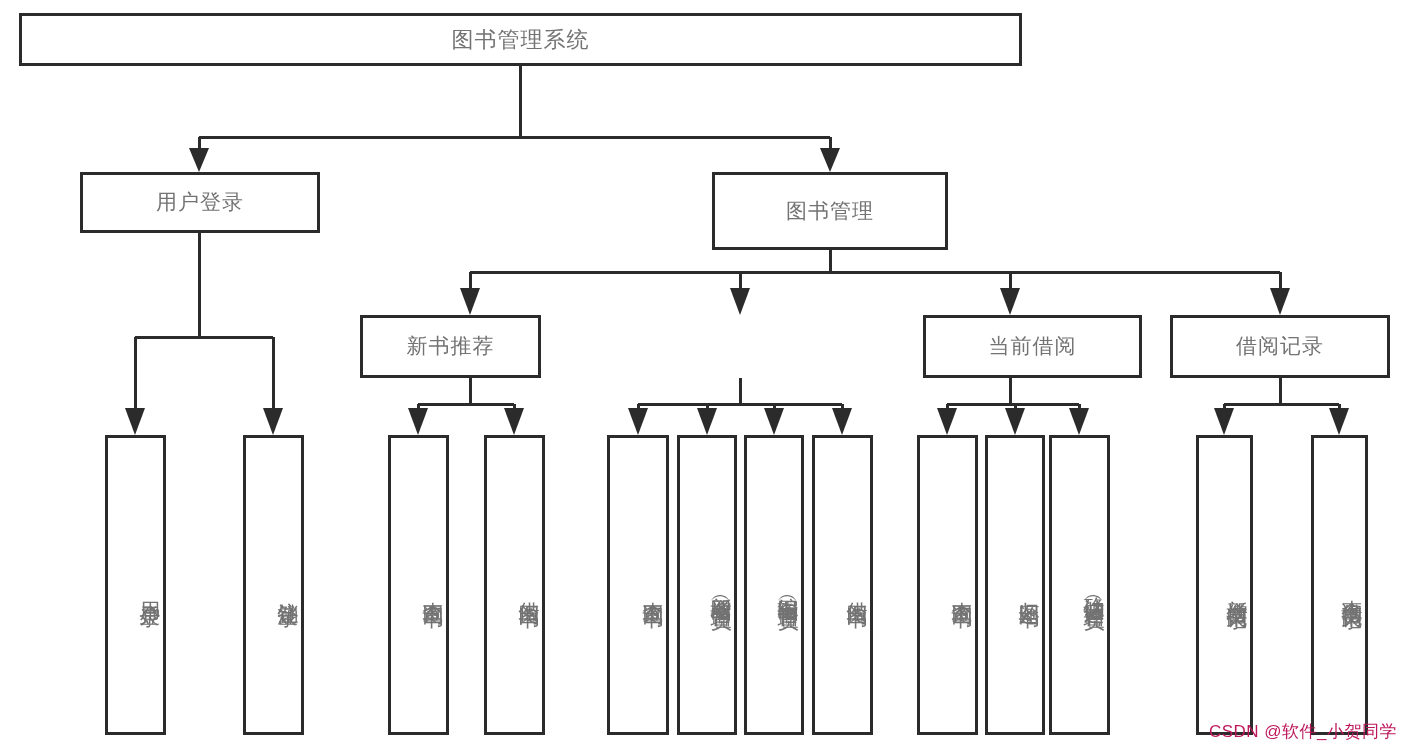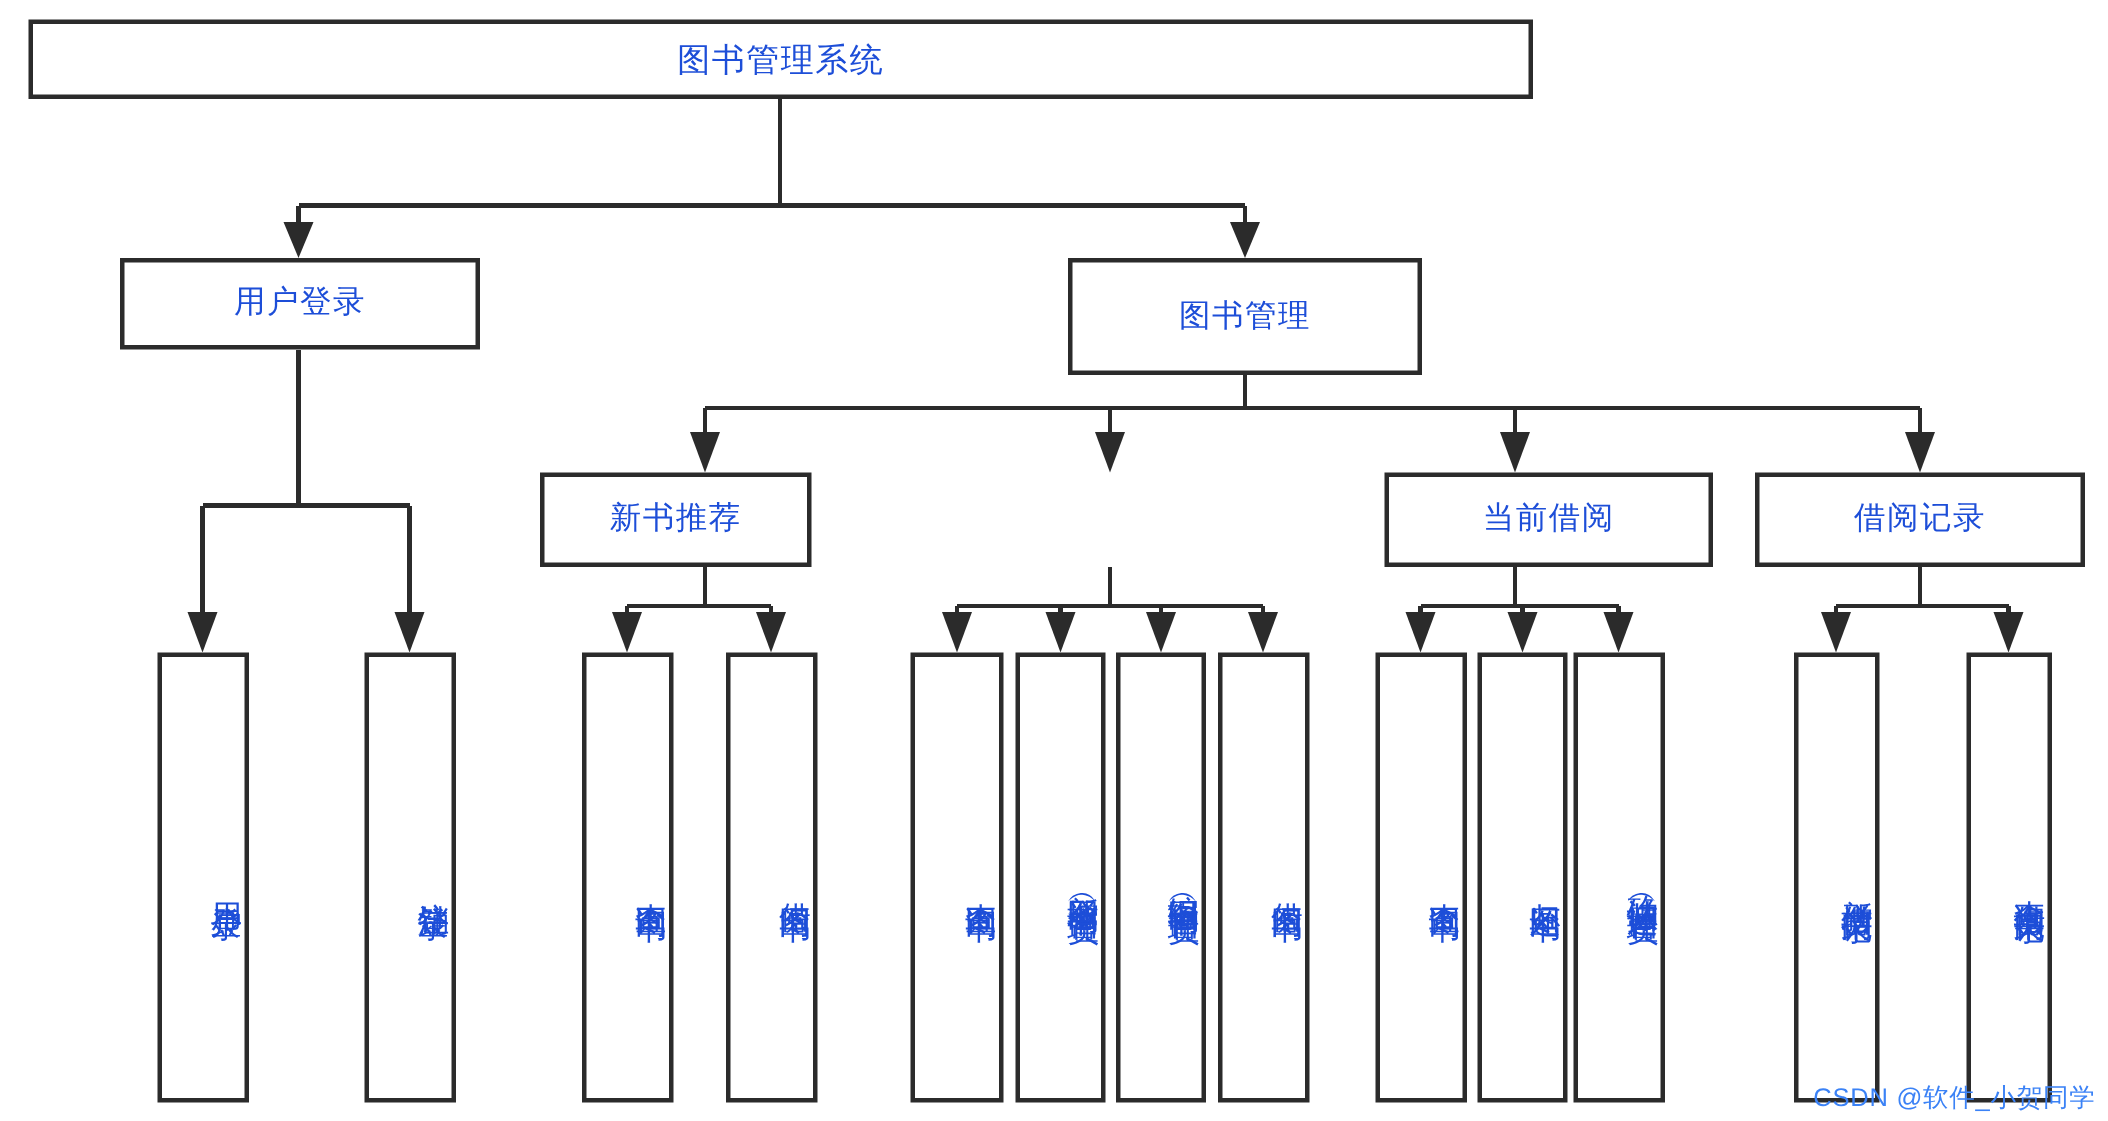--- a/index.html
+++ b/index.html
@@ -38,21 +38,21 @@
   }
   
   .node {
     position: absolute;
     box-sizing: border-box;
     background: #ffffff;
     border: 3px solid #2b2b2b;
     display: flex;
     align-items: center;
     justify-content: center;
-    color: #1d4ed8;
+    color: #737373;
     text-align: center;
   }
   .node.horizontal {
     font-size: 21px;
     line-height: 1.15;
     letter-spacing: 1px;
     white-space: nowrap;
   }
   .node.root {
     font-size: 22px;
@@ -68,21 +68,21 @@
     align-items: flex-start;
     justify-content: center;
     white-space: nowrap;
   }
   
   #watermark {
     position: absolute;
     right: 8px;
     bottom: 4px;
     font-size: 17px;
-    color: #3b82f6;
+    color: #be185d;
     letter-spacing: 0.5px;
     white-space: nowrap;
     user-select: none;
   }
 </style>
 </head>
 <body>
 
 <div id="canvas">
 

